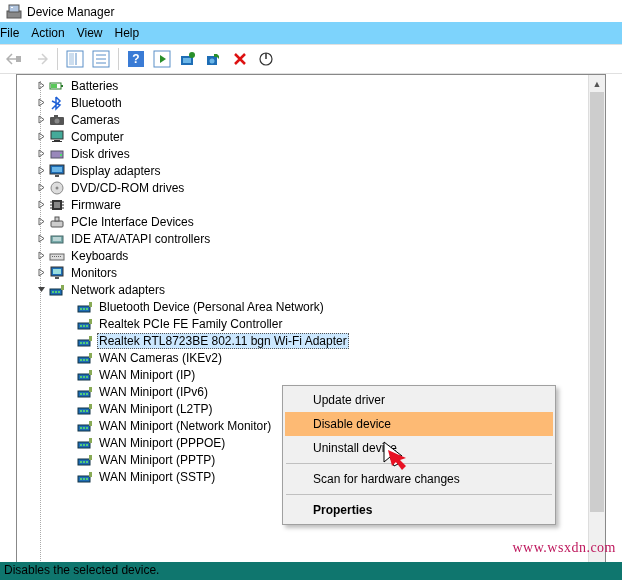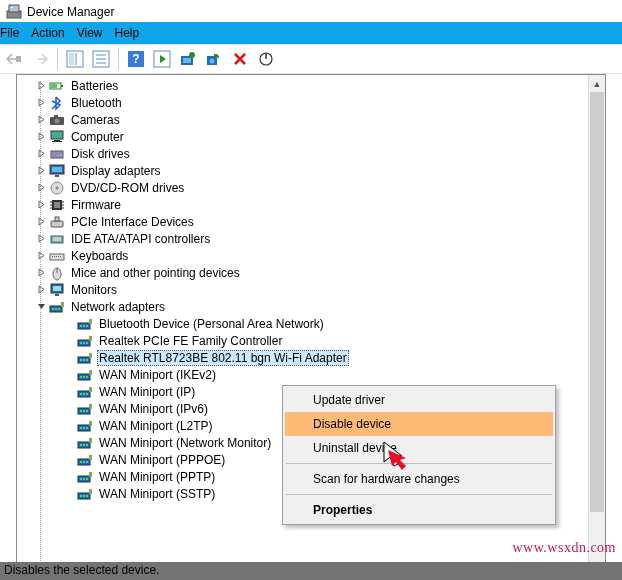--- a/index.html
+++ b/index.html
@@ -2,21 +2,21 @@
 <html><head>
 <meta charset="utf-8">
 <style>
 * { box-sizing: border-box; margin: 0; padding: 0; }
 body { font-family: "Segoe UI", Tahoma, sans-serif; font-size: 12px; background: #fff; color: #000; width: 622px; height: 580px; overflow: hidden; position: relative; }
 
 .title-bar { display: flex; align-items: flex-end; padding: 3px 6px; background: #fff; height: 22px; }
 .title-bar .icon { width: 16px; height: 16px; margin-right: 5px; }
 .title-bar .title { font-size: 12px; }
 
-.menu-bar { display: flex; padding: 2px 0; background: #0ea5e9; }
+.menu-bar { display: flex; padding: 2px 0; background: #7dd3fc; }
 .menu-bar .menu-item { padding: 2px 10px 2px 2px; cursor: default; }
 .menu-bar .menu-item:first-child{ padding-left:0;}
 
 .toolbar { display: flex; align-items: center; padding: 2px 2px; border-top: 1px solid #e0e0e0; border-bottom: 1px solid #e0e0e0; height: 30px; gap: 2px;}
 .tb-sep { width:1px; height:22px; background:#d0d0d0; margin:0 3px; }
 .tb-btn { width: 24px; height: 24px; display:flex; align-items:center; justify-content:center; border:1px solid transparent; }
 .tb-btn svg { width:16px; height:16px; }
 .tb-btn.box svg{ width:18px;height:18px;}
 .tb-btn.disabled { opacity:0.45; }
 
@@ -36,21 +36,21 @@
 .sb-thumb{ position:absolute; left:1px; right:1px; top:17px; height:420px; background:#cdcdcd;}
 
 .context-menu { position: absolute; left: 282px; top: 385px; width: 274px; background: #f0f0f0; border: 1px solid #a0a0a0; box-shadow: 3px 3px 4px rgba(0,0,0,0.25); padding: 2px; z-index: 100; }
 .cm-item { padding: 5px 28px; font-size: 12px; position: relative; }
 .cm-item.hover { background: #fdba74; }
 .cm-sep { height: 1px; background: #c0c0c0; margin: 3px 1px; }
 .cm-item.bold { font-weight: bold; }
 
 .cursor { position: absolute; left: 382px; top: 440px; z-index: 200; }
 
-.status-bar { position: absolute; left:0; right:0; bottom:0; height: 18px; padding: 1px 4px; font-size: 12px; background: #737373; }
+.status-bar { position: absolute; left:0; right:0; bottom:0; height: 18px; padding: 1px 4px; font-size: 12px; background: #0f766e; }
 
 .watermark { position: absolute; right: 6px; bottom: 24px; font-size: 14px; color: #be185d; font-family: Georgia, serif; letter-spacing: 0.5px; pointer-events:none; }
 
 
 .tree::before{ content:''; position:absolute; left:23px; top:6px; bottom:16px; border-left:1px dotted #aaa; }
 </style>
 </head>
 <body>
 
 <div class="title-bar">
@@ -287,32 +287,20 @@
           </svg></span>
         <span class="label">Keyboards</span>
       </div>
       <div class="tree-row indent-1">
         <span class="exp">
           <svg width="9" height="9" viewBox="0 0 9 9">
             <path d="M2 1 L7 4.5 L2 8 Z" fill="none" stroke="#666"></path>
           </svg>
         </span>
         <span class="dev-icon"><svg viewBox="0 0 16 16">
-            <ellipse cx="8" cy="9" rx="4" ry="6" fill="#ddd" stroke="#666"></ellipse>
-            <line x1="8" y1="3" x2="8" y2="8" stroke="#666"></line>
-          </svg></span>
-        <span class="label">Mice and other pointing devices</span>
-      </div>
-      <div class="tree-row indent-1">
-        <span class="exp">
-          <svg width="9" height="9" viewBox="0 0 9 9">
-            <path d="M2 1 L7 4.5 L2 8 Z" fill="none" stroke="#666"></path>
-          </svg>
-        </span>
-        <span class="dev-icon"><svg viewBox="0 0 16 16">
             <rect x="2" y="2" width="12" height="9" fill="#1e6db5" stroke="#333"></rect>
             <rect x="4" y="4" width="8" height="5" fill="#9dd"></rect>
             <rect x="6" y="12" width="4" height="2" fill="#555"></rect>
           </svg></span>
         <span class="label">Monitors</span>
       </div>
       <div class="tree-row indent-1">
         <span class="exp">
           <svg width="9" height="9" viewBox="0 0 9 9">
             <path d="M1 2 L8 2 L4.5 7 Z" fill="#444"></path>
@@ -362,21 +350,21 @@
       </div>
       <div class="tree-row indent-2">
         <span class="exp"></span>
         <span class="dev-icon"><svg viewBox="0 0 16 16">
             <rect x="1" y="7" width="12" height="6" fill="#1e6db5" stroke="#134"></rect>
             <circle cx="4" cy="10" r="1" fill="#6e6"></circle>
             <circle cx="7" cy="10" r="1" fill="#6e6"></circle>
             <circle cx="10" cy="10" r="1" fill="#6e6"></circle>
             <rect x="12" y="3" width="3" height="5" fill="#8a5"></rect>
           </svg></span>
-        <span class="label">WAN Miniport (IKEv2)</span>
+        <span class="label">WAN Cameras (IKEv2)</span>
       </div>
       <div class="tree-row indent-2">
         <span class="exp"></span>
         <span class="dev-icon"><svg viewBox="0 0 16 16">
             <rect x="1" y="7" width="12" height="6" fill="#1e6db5" stroke="#134"></rect>
             <circle cx="4" cy="10" r="1" fill="#6e6"></circle>
             <circle cx="7" cy="10" r="1" fill="#6e6"></circle>
             <circle cx="10" cy="10" r="1" fill="#6e6"></circle>
             <rect x="12" y="3" width="3" height="5" fill="#8a5"></rect>
           </svg></span>

